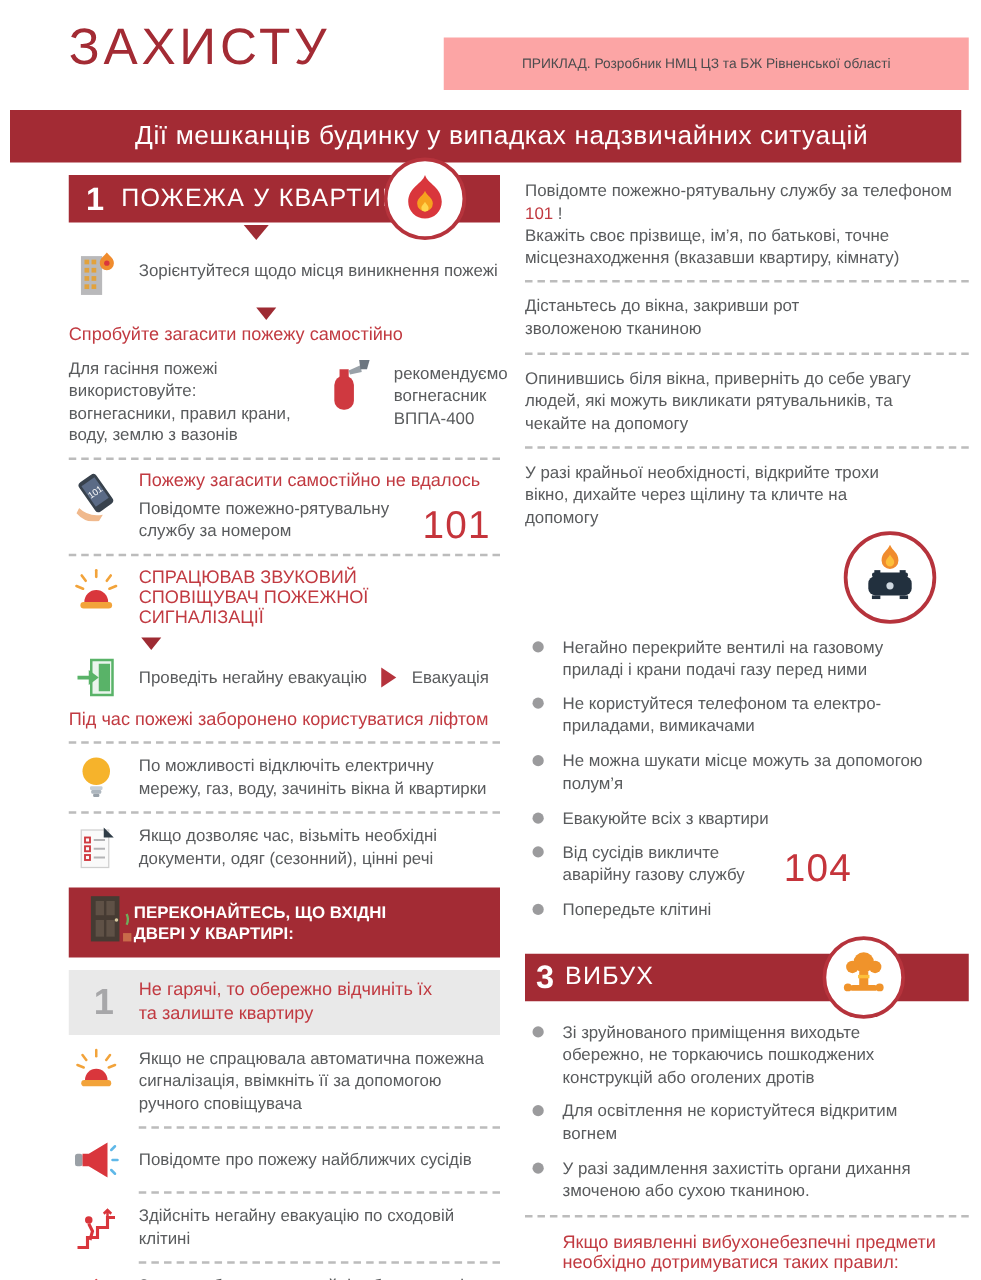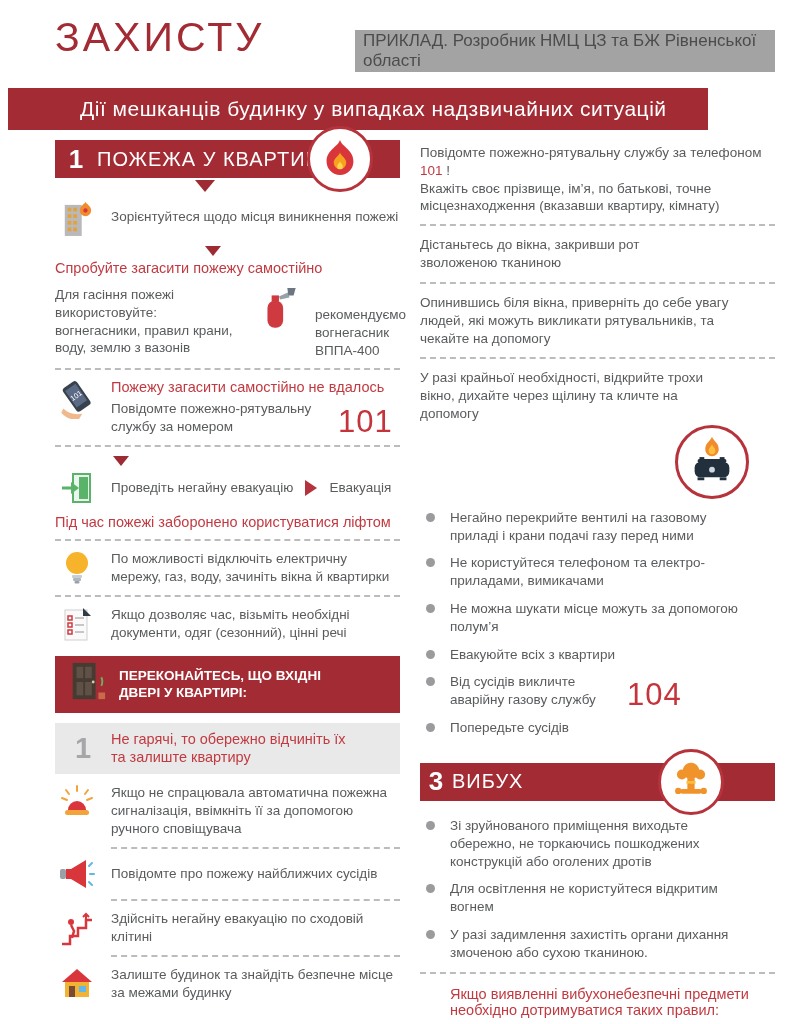--- a/index.html
+++ b/index.html
@@ -1,20 +1,20 @@
 <!DOCTYPE html>
 <html><head>
 <meta charset="utf-8">
 <style>
   html,body{margin:0;padding:0;background:#fff}
   body{width:785px;height:1024px;font-family:"Liberation Sans",sans-serif;color:#595b5d;overflow:hidden}
   .page{position:relative;width:785px;height:1024px;background:#fff}
   .hdr-title{position:absolute;left:55px;top:14px;font-size:41px;font-weight:400;color:#a32b34;letter-spacing:3px}
-  .hdr-note{position:absolute;left:355px;top:30px;width:420px;height:42px;background:#a3a3a3;display:flex;align-items:center;justify-content:center;font-size:17px;color:#4c4c4e;box-sizing:border-box;padding:0 8px;text-align:left}
-  .main-banner{position:absolute;left:8px;top:88px;width:700px;height:42px;background:#a32b34;color:#fff;display:flex;align-items:center;font-size:21px;box-sizing:border-box;padding-left:72px;letter-spacing:.5px}
+  .hdr-note{position:absolute;left:355px;top:30px;width:420px;height:42px;background:#fca5a5;display:flex;align-items:center;justify-content:center;font-size:11px;color:#4c4c4e;box-sizing:border-box;padding:0 8px;text-align:center}
+  .main-banner{position:absolute;left:8px;top:88px;width:761px;height:42px;background:#a32b34;color:#fff;display:flex;align-items:center;font-size:21px;box-sizing:border-box;padding-left:100px;letter-spacing:.5px}
   .cols{position:absolute;top:140px;left:0;width:785px;display:flex;align-items:flex-start}
   .col-l{width:345px;margin-left:55px}
   .col-r{width:355px;margin-left:20px}
   .sec{position:relative;background:#a32b34;height:38px;display:flex;align-items:center;color:#fff}
   .sec-num{font-size:26px;font-weight:bold;width:42px;text-align:center}
   .sec-title{font-size:20px;letter-spacing:1px}
   .sec-circle{position:absolute;width:60px;height:60px;background:#fff;border:3px solid #b6333c;border-radius:50%;display:flex;align-items:center;justify-content:center}
   .c1{left:252px;top:-14px}
   .c3{left:238px;top:-14px}
   .row{display:flex;align-items:flex-start;gap:12px;margin:8px 0}
@@ -22,21 +22,21 @@
   .t{font-size:13.5px;line-height:1.32;color:#595b5d}
   .t14{font-size:14.5px}
   .red{color:#c13a41}
   .bold{font-weight:normal}
   .dash{border-top:2px dashed #bcbcbc;margin:9px 0}
   .ind{margin-left:56px}
   .num-big{font-size:31px;color:#c5343b;line-height:.9;letter-spacing:1px}
   .case{background:#e9e9e9;display:flex;align-items:center;margin:10px 0;padding:7px 0;min-height:34px}
   .case-num{width:56px;text-align:center;font-size:29px;font-weight:bold;color:#a7a7a9;flex:none}
   .case-text{font-size:14.5px;color:#c13a41;line-height:1.3}
-  .door-banner{background:#a32b34;display:flex;align-items:center;gap:12px;padding:5px 12px;color:#fff;font-weight:bold;font-size:13.5px;margin:14px 0 4px;line-height:1.3}
+  .door-banner{background:#a32b34;display:flex;align-items:center;padding:5px 12px;color:#fff;font-weight:bold;font-size:13.5px;margin:14px 0 4px;line-height:1.3}
   .arrd{width:0;height:0;border-left:10px solid transparent;border-right:10px solid transparent;border-top:12px solid #9e2b33}
   .arrd.sm{border-left-width:8px;border-right-width:8px;border-top-width:10px}
   .arrr{width:0;height:0;border-top:8px solid transparent;border-bottom:8px solid transparent;border-left:12px solid #b5333c;flex:none}
   .bul{display:flex;gap:15px;margin:10px 0;align-items:flex-start}
   .dot{width:9px;height:9px;border-radius:50%;background:#9b9b9d;flex:none;margin:4px 0 0 6px}
   .stove-wrap{display:flex;justify-content:flex-end;padding-right:26px;margin:0 0 4px}
   .circle-lg{width:68px;height:68px;border:3px solid #b6333c;border-radius:50%;background:#fff;display:flex;align-items:center;justify-content:center}
   .flexend{display:flex;align-items:flex-end;gap:12px}
 </style>
 </head>
@@ -97,21 +97,21 @@
           <div class="t">вогнегасники, правил крани, воду, землю з вазонів</div>
         </div>
         <div class="icw" style="width:46px">
           <svg width="42" height="46" viewBox="0 0 40 44">
               <rect x="8" y="14" width="15" height="26" rx="7" fill="#cf3940"></rect>
               <rect x="12" y="9" width="7" height="6" fill="#cf3940"></rect>
               <path d="M19 10l9-4 1 5-9 2z" fill="#99a1a8"></path>
               <path d="M27 2h8l-2 7h-5z" fill="#6d7680"></path>
             </svg>
         </div>
-        <div class="t" style="margin-top:20px">
+        <div class="t" style="margin-top:4px">
           <span>рекомендуємо вогнегасник</span><br>
           <span class="bold">ВППА-400</span>
         </div>
       </div>
 
       <div class="dash"></div>
 
       <div class="row">
         <div class="icw">
           <svg width="40" height="40" viewBox="0 0 38 38">
@@ -127,20 +127,36 @@
           <div class="t14 red" style="margin-bottom:5px">Пожежу загасити самостійно не вдалось</div>
           <div class="flexend">
             <div class="t" style="width:215px">Повідомте пожежно-рятувальну службу за номером</div>
             <div class="num-big">101</div>
           </div>
         </div>
       </div>
 
       <div class="dash"></div>
 
+      <div class="row">
+        <div class="icw">
+          <svg width="38" height="36" viewBox="0 0 36 34">
+              <g stroke="#f2a33a" stroke-width="2" stroke-linecap="round">
+                <line x1="18" y1="2" x2="18" y2="7"></line>
+                <line x1="7" y1="6" x2="10" y2="10"></line>
+                <line x1="29" y1="6" x2="26" y2="10"></line>
+                <line x1="3" y1="14" x2="8" y2="16"></line>
+                <line x1="33" y1="14" x2="28" y2="16"></line>
+              </g>
+              <path d="M9 26a9 9 0 0 1 18 0z" fill="#d9363c"></path>
+              <rect x="6" y="26" width="24" height="5" rx="2.5" fill="#f2a33a"></rect>
+            </svg>
+        </div>
+        <div class="t14 red" style="width:270px">СПРАЦЮВАВ ЗВУКОВИЙ СПОВІЩУВАЧ ПОЖЕЖНОЇ СИГНАЛІЗАЦІЇ</div>
+      </div>
       <div class="arrd sm" style="margin:0 0 2px 58px"></div>
 
       <div class="row" style="align-items:center;margin-top:4px">
         <div class="icw">
           <svg width="34" height="36" viewBox="0 0 34 36">
               <rect x="13" y="4" width="17" height="28" fill="#eaf5ed" stroke="#59b368" stroke-width="2"></rect>
               <rect x="19" y="7" width="9" height="22" fill="#59b368"></rect>
               <line x1="2" y1="18" x2="12" y2="18" stroke="#59b368" stroke-width="3"></line>
               <path d="M11 12l8 6-8 6z" fill="#59b368"></path>
             </svg>
@@ -332,21 +348,21 @@
       <div class="bul">
         <div class="dot"></div>
         <div class="flexend">
           <div class="t" style="width:165px">Від сусідів викличте аварійну газову службу</div>
           <div class="num-big">104</div>
         </div>
       </div>
 
       <div class="bul">
           <div class="dot"></div>
-          <div class="t">Попередьте сусідів</div>
+          <div class="t">Попередьте клітині</div>
         </div>
 
       <div class="sec" style="margin-top:26px">
         <div class="sec-num" style="width:32px">3</div>
         <div class="sec-title">ВИБУХ</div>
         <div class="sec-circle c3">
           <span>
             <svg width="40" height="40" viewBox="0 0 44 44">
                 <circle cx="22" cy="12" r="9" fill="#f0932b"></circle>
                 <circle cx="12" cy="16" r="5.5" fill="#f0932b"></circle>

